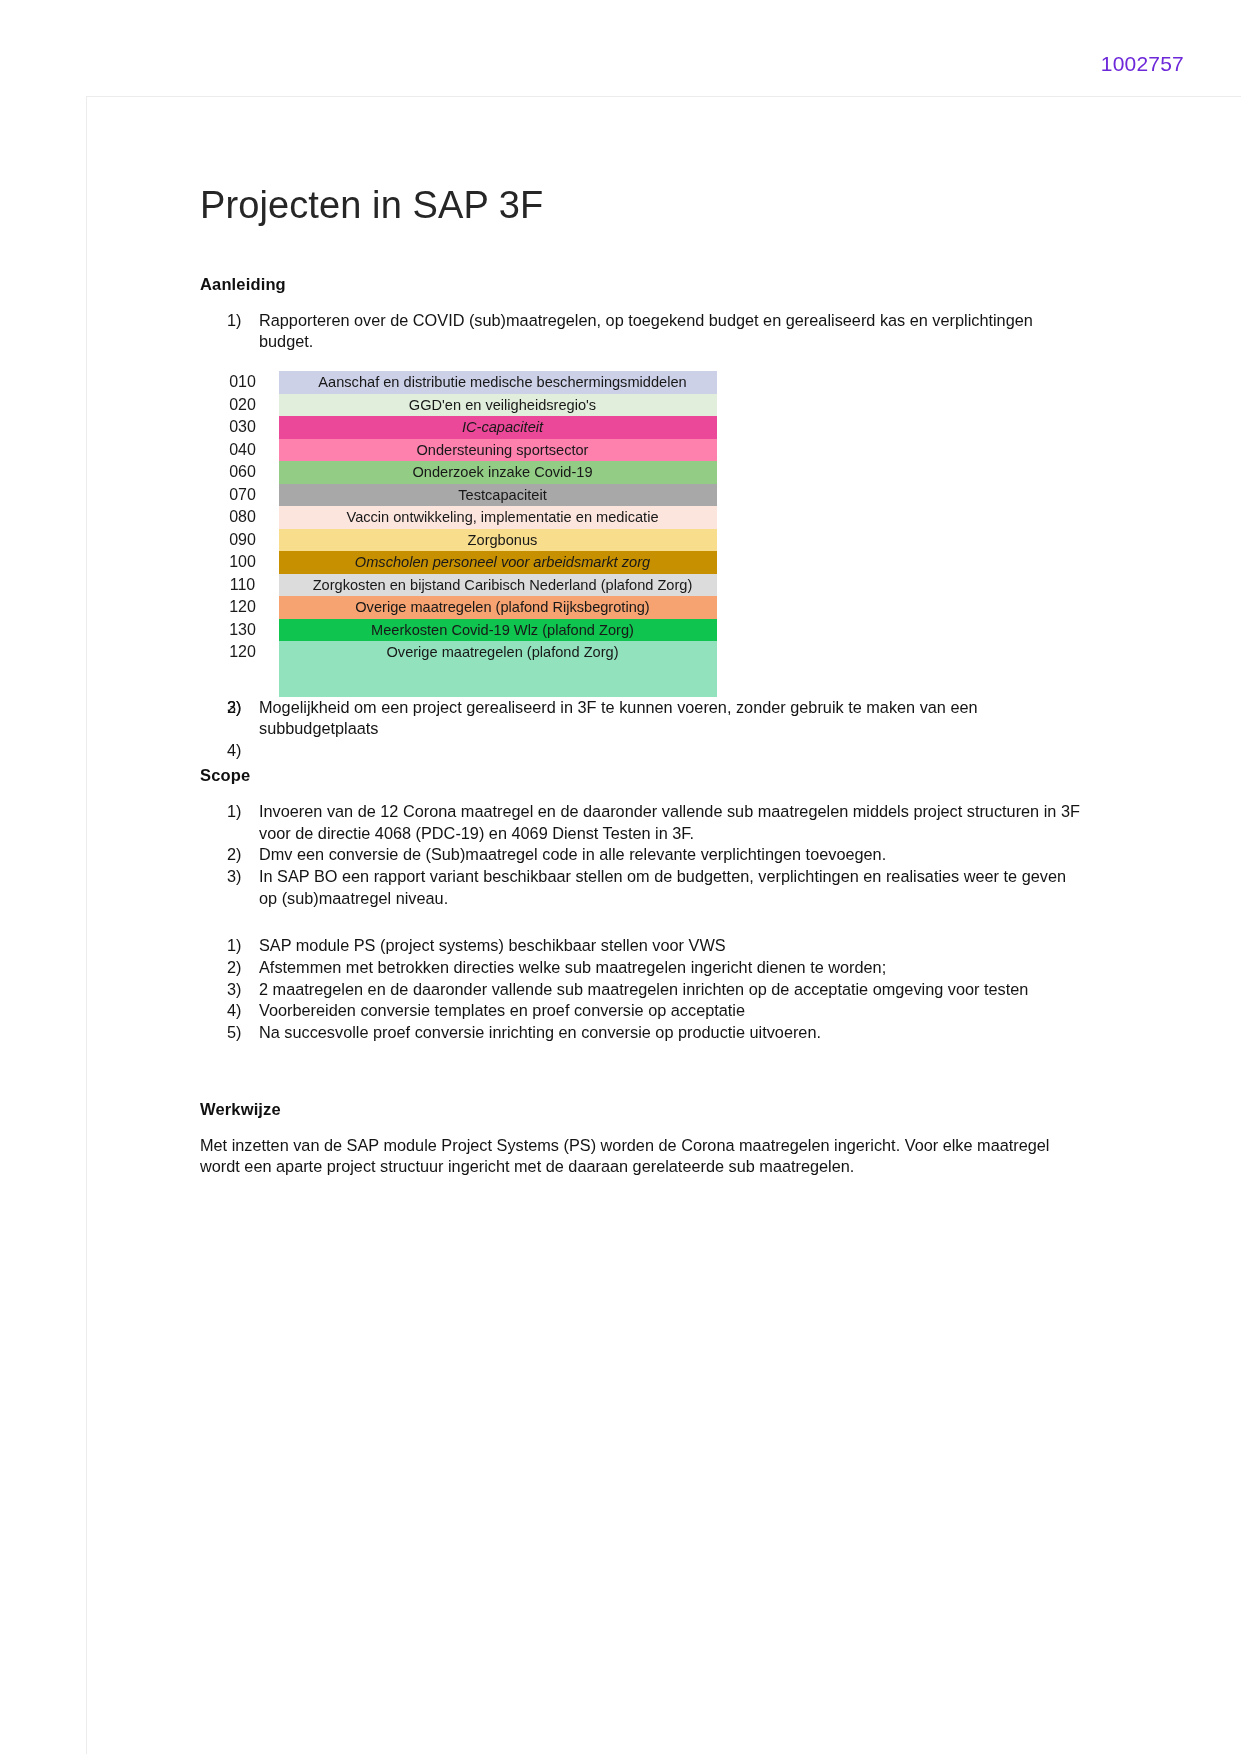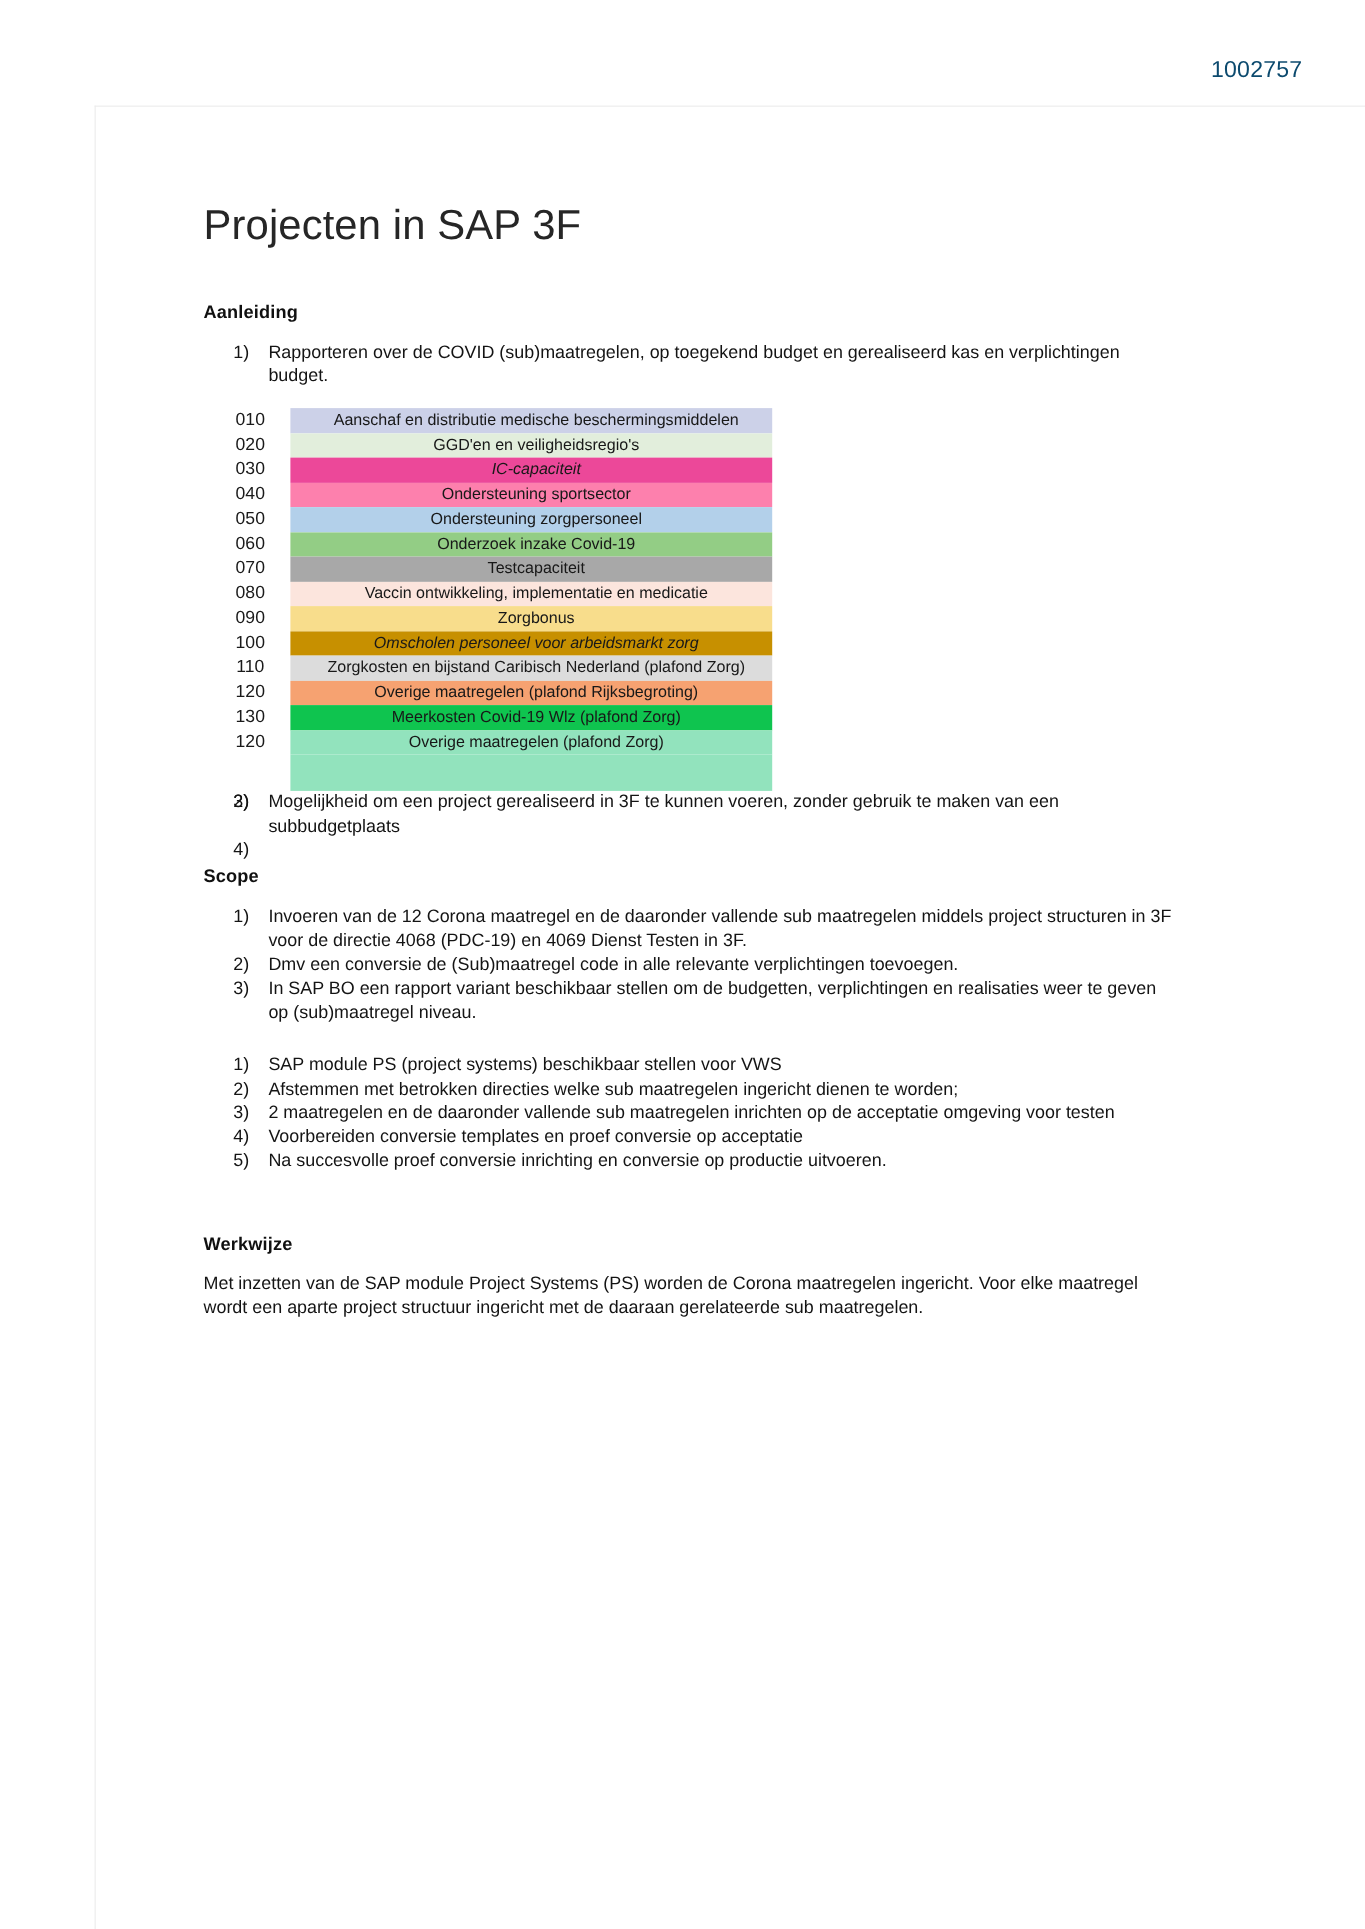--- a/index.html
+++ b/index.html
@@ -17,36 +17,36 @@
     overflow: hidden;
   }
 
   
   .page-number {
     position: absolute;
     top: 52px;
     right: 57px;
     font-size: 21px;
     letter-spacing: 0.2px;
-    color: #0c4a6e;
+    color: #6d28d9;
   }
   .page-shadow {
     position: absolute;
     left: 86px;
     top: 96px;
     right: 0;
     bottom: 0;
     border-left: 1px solid #ececec;
     border-top: 1px solid #ececec;
     pointer-events: none;
   }
 
   .content {
     position: absolute;
-    left: 185px;
+    left: 200px;
     top: 185px;
     width: 880px;
   }
 
   
   .doc-title {
     font-size: 38px;
     font-weight: 400;
     color: #262626;
     letter-spacing: 0.1px;
@@ -170,24 +170,20 @@
     </div>
     <div class="measure-row">
       <div class="measure-code">030</div>
       <div class="measure-bar" style="background-color: #ec4899; font-style: italic;">IC-capaciteit</div>
     </div>
     <div class="measure-row">
       <div class="measure-code">040</div>
       <div class="measure-bar" style="background-color: rgb(253, 128, 173);">Ondersteuning sportsector</div>
     </div>
     <div class="measure-row">
-      <div class="measure-code">050</div>
-      <div class="measure-bar" style="background-color: rgb(179, 208, 234);">Ondersteuning zorgpersoneel</div>
-    </div>
-    <div class="measure-row">
       <div class="measure-code">060</div>
       <div class="measure-bar" style="background-color: rgb(147, 205, 133);">Onderzoek inzake Covid-19</div>
     </div>
     <div class="measure-row">
       <div class="measure-code">070</div>
       <div class="measure-bar" style="background-color: rgb(168, 168, 168);">Testcapaciteit</div>
     </div>
     <div class="measure-row">
       <div class="measure-code">080</div>
       <div class="measure-bar" style="background-color: rgb(252, 229, 221);">Vaccin ontwikkeling, implementatie en medicatie</div>

